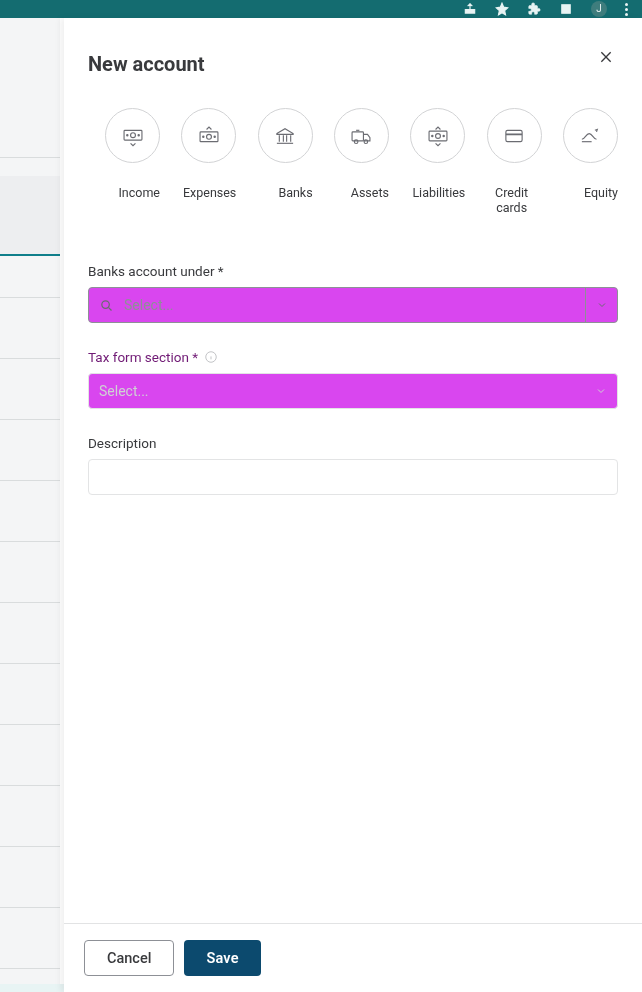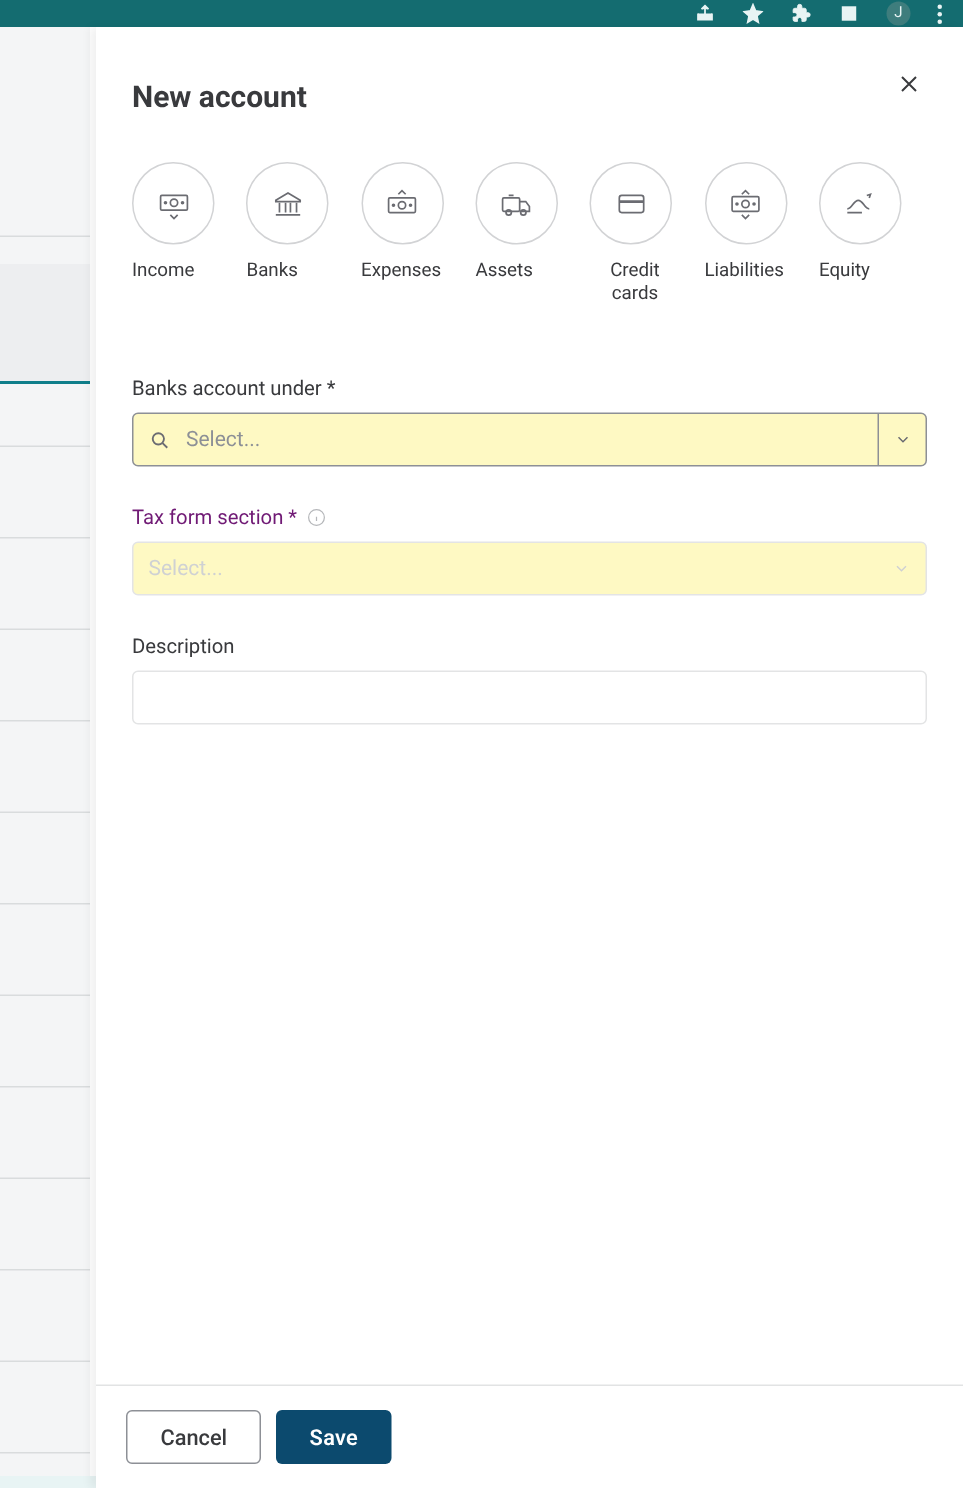--- a/index.html
+++ b/index.html
@@ -126,23 +126,24 @@
     }
 
     .categories {
       display: flex;
       justify-content: space-between;
       padding: 32px 24px 0 24px;
     }
     .cat {
       display: flex;
       flex-direction: column;
-      align-items: flex-start;
+      align-items: flex-end;
       width: 72px;
       cursor: pointer;
+      gap: 12px;
     }
     .cat-circle {
       width: 55px;
       height: 55px;
       border: 1.5px solid #d2d3d5;
       border-radius: 50%;
       display: flex;
       align-items: center;
       justify-content: center;
     }
@@ -188,21 +189,21 @@
       stroke-width: 1.4;
     }
 
     .combo {
       display: flex;
       width: 100%;
       height: 36px;
       border: 1px solid #8d9096;
       border-radius: 4px;
       overflow: hidden;
-      background: #fef9c3;
+      background: #d946ef;
     }
     .combo .search-icon-wrap {
       display: flex;
       align-items: center;
       padding-left: 10px;
       padding-right: 4px;
     }
     .combo .search-icon-wrap svg {
       width: 15px;
       height: 15px;
@@ -359,76 +360,76 @@
             <circle cx="23" cy="15" r="0.8" fill="#6b6c72"></circle>
             <path d="M13 25l3 3 3-3"></path>
           </svg>
         </div>
         <div class="cat-label">Income</div>
       </div>
 
       <div class="cat">
         <div class="cat-circle">
           <svg viewBox="0 0 32 32">
-            <path d="M6 13l10-6 10 6v1H6v-1z"></path>
-            <path d="M9 15v8M14 15v8M18 15v8M23 15v8"></path>
-            <path d="M6 25h20"></path>
-          </svg>
-        </div>
-        <div class="cat-label">Banks</div>
-      </div>
-
-      <div class="cat">
-        <div class="cat-circle">
-          <svg viewBox="0 0 32 32">
             <rect x="5" y="11" width="22" height="12" rx="1"></rect>
             <circle cx="16" cy="17" r="3"></circle>
             <circle cx="9" cy="17" r="0.8" fill="#6b6c72"></circle>
             <circle cx="23" cy="17" r="0.8" fill="#6b6c72"></circle>
             <path d="M13 8l3-3 3 3"></path>
           </svg>
         </div>
         <div class="cat-label">Expenses</div>
       </div>
 
       <div class="cat">
         <div class="cat-circle">
           <svg viewBox="0 0 32 32">
+            <path d="M6 13l10-6 10 6v1H6v-1z"></path>
+            <path d="M9 15v8M14 15v8M18 15v8M23 15v8"></path>
+            <path d="M6 25h20"></path>
+          </svg>
+        </div>
+        <div class="cat-label">Banks</div>
+      </div>
+
+      <div class="cat">
+        <div class="cat-circle">
+          <svg viewBox="0 0 32 32">
             <rect x="5" y="11" width="14" height="11" rx="1"></rect>
             <path d="M19 14h5l3 4v4h-8"></path>
             <circle cx="10" cy="23" r="2.2"></circle>
             <circle cx="22" cy="23" r="2.2"></circle>
             <path d="M10 9h4"></path>
           </svg>
         </div>
         <div class="cat-label">Assets</div>
-      </div>
-
-      <div class="cat">
-        <div class="cat-circle">
-          <svg viewBox="0 0 32 32">
-            <rect x="6" y="9" width="20" height="14" rx="2"></rect>
-            <path d="M6 14h20" stroke-width="2.2"></path>
-          </svg>
-        </div>
-        <div class="cat-label">Credit cards</div>
       </div>
 
       <div class="cat">
         <div class="cat-circle">
           <svg viewBox="0 0 32 32">
             <path d="M13 8l3-3 3 3"></path>
             <rect x="5" y="10" width="22" height="12" rx="1"></rect>
             <circle cx="16" cy="16" r="3"></circle>
             <circle cx="9" cy="16" r="0.8" fill="#6b6c72"></circle>
             <circle cx="23" cy="16" r="0.8" fill="#6b6c72"></circle>
             <path d="M13 25l3 3 3-3"></path>
           </svg>
         </div>
         <div class="cat-label">Liabilities</div>
+      </div>
+
+      <div class="cat">
+        <div class="cat-circle">
+          <svg viewBox="0 0 32 32">
+            <rect x="6" y="9" width="20" height="14" rx="2"></rect>
+            <path d="M6 14h20" stroke-width="2.2"></path>
+          </svg>
+        </div>
+        <div class="cat-label">Credit cards</div>
       </div>
 
       <div class="cat">
         <div class="cat-circle">
           <svg viewBox="0 0 32 32">
             <path d="M22 9l3-1-1 3"></path>
             <path d="M6 20c4 0 5-7 9-7s5 7 9 7"></path>
             <path d="M6 23h12"></path>
           </svg>
         </div>

